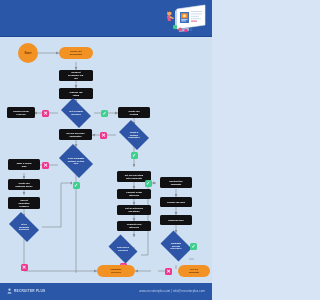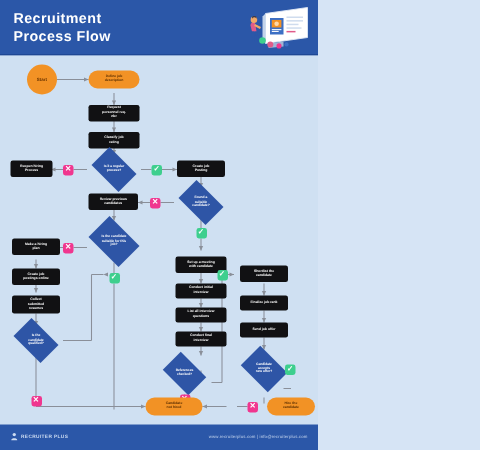--- a/index.html
+++ b/index.html
@@ -108,22 +108,20 @@
     position: absolute; right: 7px; top: 6px;
     color: #c3d4ed; font-size: 2.9px; letter-spacing: 0.1px;
   }
 </style>
 </head>
 <body>
 
 <div id="page">
 
   <div class="header">
-    <div class="header-title">Recruitment
-Process Flow</div>
     <svg class="header-illus" viewBox="0 0 44 32">
       <g transform="translate(2,2)">
         <path d="M12 4 L40 0 L40 20 L12 24 Z" fill="#ffffff"></path>
         <path d="M12 4 L40 0 L40 20 L12 24 Z" fill="none" stroke="#dfe8f5" stroke-width="0.6"></path>
         <path d="M10 6 L12 4 L12 24 L10 22 Z" fill="#c3d3ea"></path>
         <rect x="15" y="7" width="9" height="11" fill="#3c6fc4"></rect>
         <rect x="16.2" y="8.3" width="6.4" height="5" fill="#f29225"></rect>
         <circle cx="19.4" cy="10.8" r="1.5" fill="#ffd9a8"></circle>
         <rect x="16.2" y="14.4" width="6.4" height="0.7" fill="#ffffff"></rect>
         <rect x="16.2" y="15.6" width="4.6" height="0.7" fill="#ffffff"></rect>

